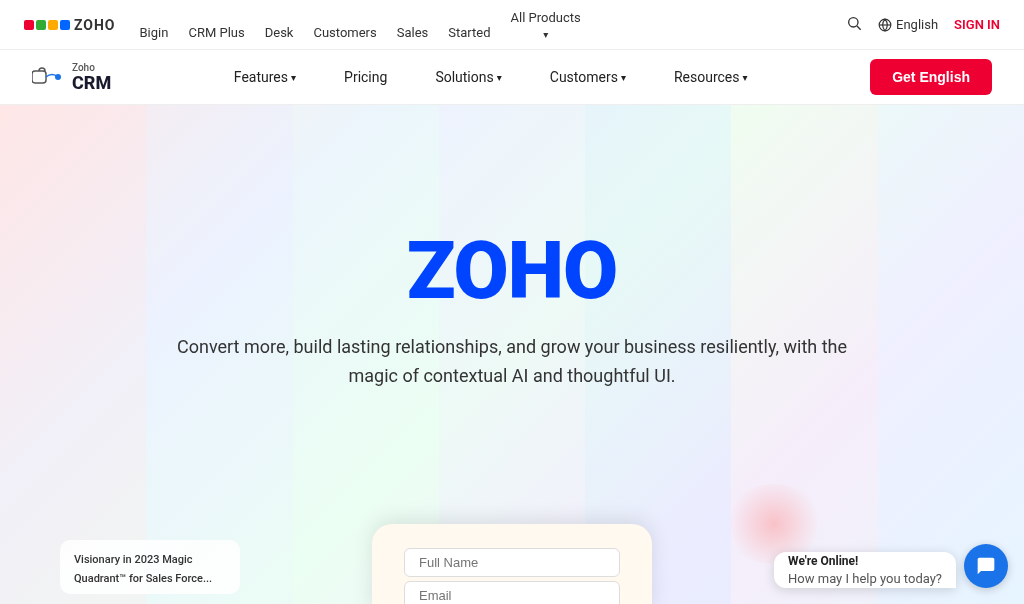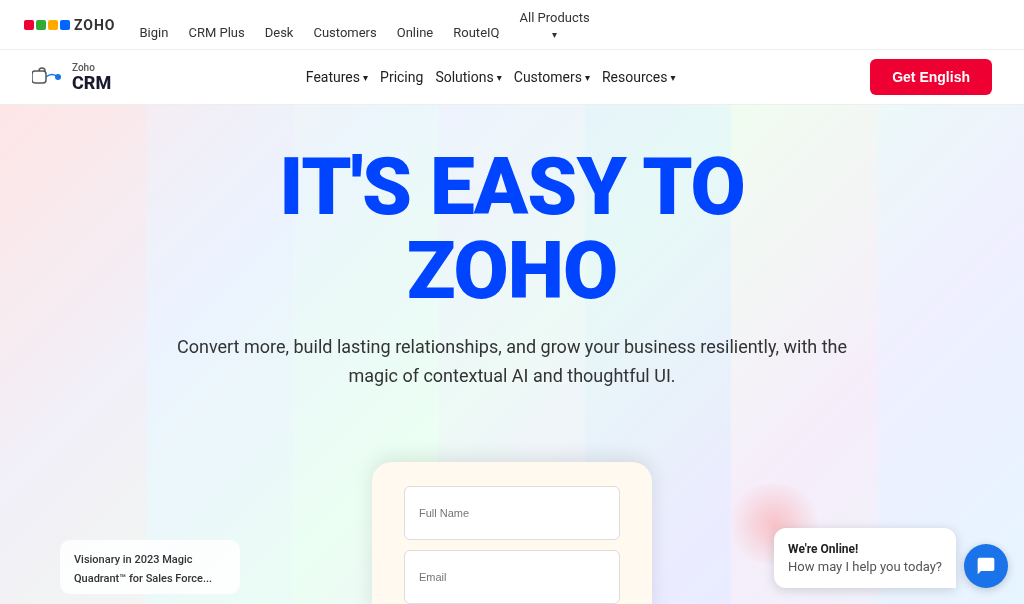--- a/index.html
+++ b/index.html
@@ -40,21 +40,21 @@
       padding: 0 32px;
       height: 55px;
       background: #fff;
       border-bottom: 1px solid #eee;
     }
     .crm-logo { display: flex; align-items: center; gap: 8px; }
     .crm-logo-icon { width: 32px; height: 20px; }
     .crm-logo-text { display: flex; flex-direction: column; line-height: 1.1; }
     .crm-logo-zoho { font-size: 10px; color: #555; font-weight: 500; }
     .crm-logo-crm { font-size: 18px; font-weight: 800; color: #1a1a2e; }
-    .sec-nav-links { display: flex; align-items: flex-end; gap: 12px; }
+    .sec-nav-links { display: flex; align-items: flex-end; gap: 48px; }
     .sec-nav-links a { font-size: 14px; color: #222; text-decoration: none; display: flex; align-items: center; gap: 3px; }
     .get-started-btn {
       background: #e03;
       color: #fff;
       border: none;
       padding: 10px 22px;
       border-radius: 6px;
       font-size: 14px;
       font-weight: 600;
       cursor: pointer;
@@ -139,27 +139,27 @@
     .trial-card-title {
       font-size: 15px;
       font-weight: 600;
       color: #222;
       text-align: center;
       margin-bottom: 16px;
       line-height: 1.4;
     }
     .trial-input {
       width: 100%;
-      padding: 20px 14px;
+      padding: 6px 14px;
       border: 1px solid #ddd;
       border-radius: 6px;
-      font-size: 11px;
+      font-size: 13px;
       color: #555;
       background: #fff;
-      margin-bottom: 10px;
+      margin-bottom: 4px;
       outline: none;
     }
 
     
     .bottom-badge {
       position: absolute;
       bottom: 10px;
       left: 60px;
       z-index: 3;
       background: rgba(255,255,255,0.85);
@@ -179,21 +179,21 @@
       bottom: 16px;
       right: 16px;
       z-index: 10;
       display: flex;
       align-items: flex-end;
       gap: 8px;
     }
     .chat-bubble {
       background: #fff;
       border-radius: 12px 12px 0 12px;
-      padding: 14px 14px;
+      padding: 2px 14px;
       box-shadow: 0 2px 12px rgba(0,0,0,0.15);
       max-width: 200px;
     }
     .chat-bubble-title {
       font-size: 12px;
       font-weight: 700;
       color: #222;
       margin-bottom: 3px;
     }
     .chat-bubble-text {
@@ -240,27 +240,44 @@
         <div class="sq sq-yellow"></div>
         <div class="sq sq-blue"></div>
       </div>
       <span class="zoho-logo-text">ZOHO</span>
     </div>
     <nav class="top-nav">
       <a href="#">Bigin</a>
       <a href="#">CRM Plus</a>
       <a href="#">Desk</a>
       <a href="#">Customers</a>
-      <a href="#">Online</a>
-      <a href="#">RouteIQ</a>
+      <a href="#">Sales</a>
+      <a href="#">Started</a>
       <div class="all-products-btn">
         <span>All Products</span>
         <span class="chevron">▾</span>
       </div>
     </nav>
+  </div>
+  <div class="top-bar-right">
+    <div class="search-icon-btn">
+      <svg width="16" height="16" viewBox="0 0 24 24" fill="none" stroke="#333" stroke-width="2">
+        <circle cx="11" cy="11" r="7"></circle>
+          <line x1="16.5" y1="16.5" x2="22" y2="22"></line>
+      </svg>
+    </div>
+    <div class="lang-btn">
+      <svg width="14" height="14" viewBox="0 0 24 24" fill="none" stroke="#333" stroke-width="2">
+        <circle cx="12" cy="12" r="10"></circle>
+          <line x1="2" y1="12" x2="22" y2="12"></line>
+        <path d="M12 2a15.3 15.3 0 0 1 4 10 15.3 15.3 0 0 1-4 10 15.3 15.3 0 0 1-4-10 15.3 15.3 0 0 1 4-10z"></path>
+      </svg>
+      <span>English</span>
+    </div>
+    <a href="#" class="sign-in-btn">SIGN IN</a>
   </div>
 </div>
 
 <div class="sec-nav">
   <div class="crm-logo">
     <svg class="crm-logo-icon" viewBox="0 0 32 20" fill="none">
       <rect x="0" y="4" width="14" height="12" rx="3" fill="none" stroke="#555" stroke-width="1.5"></rect>
       <path d="M7 4 Q7 1 10 1 Q13 1 13 4" stroke="#555" stroke-width="1.5" fill="none"></path>
       <path d="M14 10 Q20 5 26 10" stroke="#1a73e8" stroke-width="1.5" fill="none"></path>
       <circle cx="26" cy="10" r="3" fill="#1a73e8"></circle>
@@ -301,21 +318,21 @@
     <div class="stripe"></div>
     <div class="stripe"></div>
     <div class="stripe"></div>
     <div class="stripe"></div>
     <div class="stripe"></div>
     <div class="stripe"></div>
   </div>
 
   <div class="hero-content">
     <h1 class="hero-title">
-      <span>IT'S EASY TO</span><br>
+      <br>
       <span>ZOHO</span>
     </h1>
     <p class="hero-subtitle">Convert more, build lasting relationships, and grow your business resiliently, with the magic of contextual AI and thoughtful UI.</p>
   </div>
 
   <div class="trial-card">
     <input type="text" class="trial-input" placeholder="Full Name" style="">
     <input type="email" class="trial-input" placeholder="Email" style="">
   </div>
 

